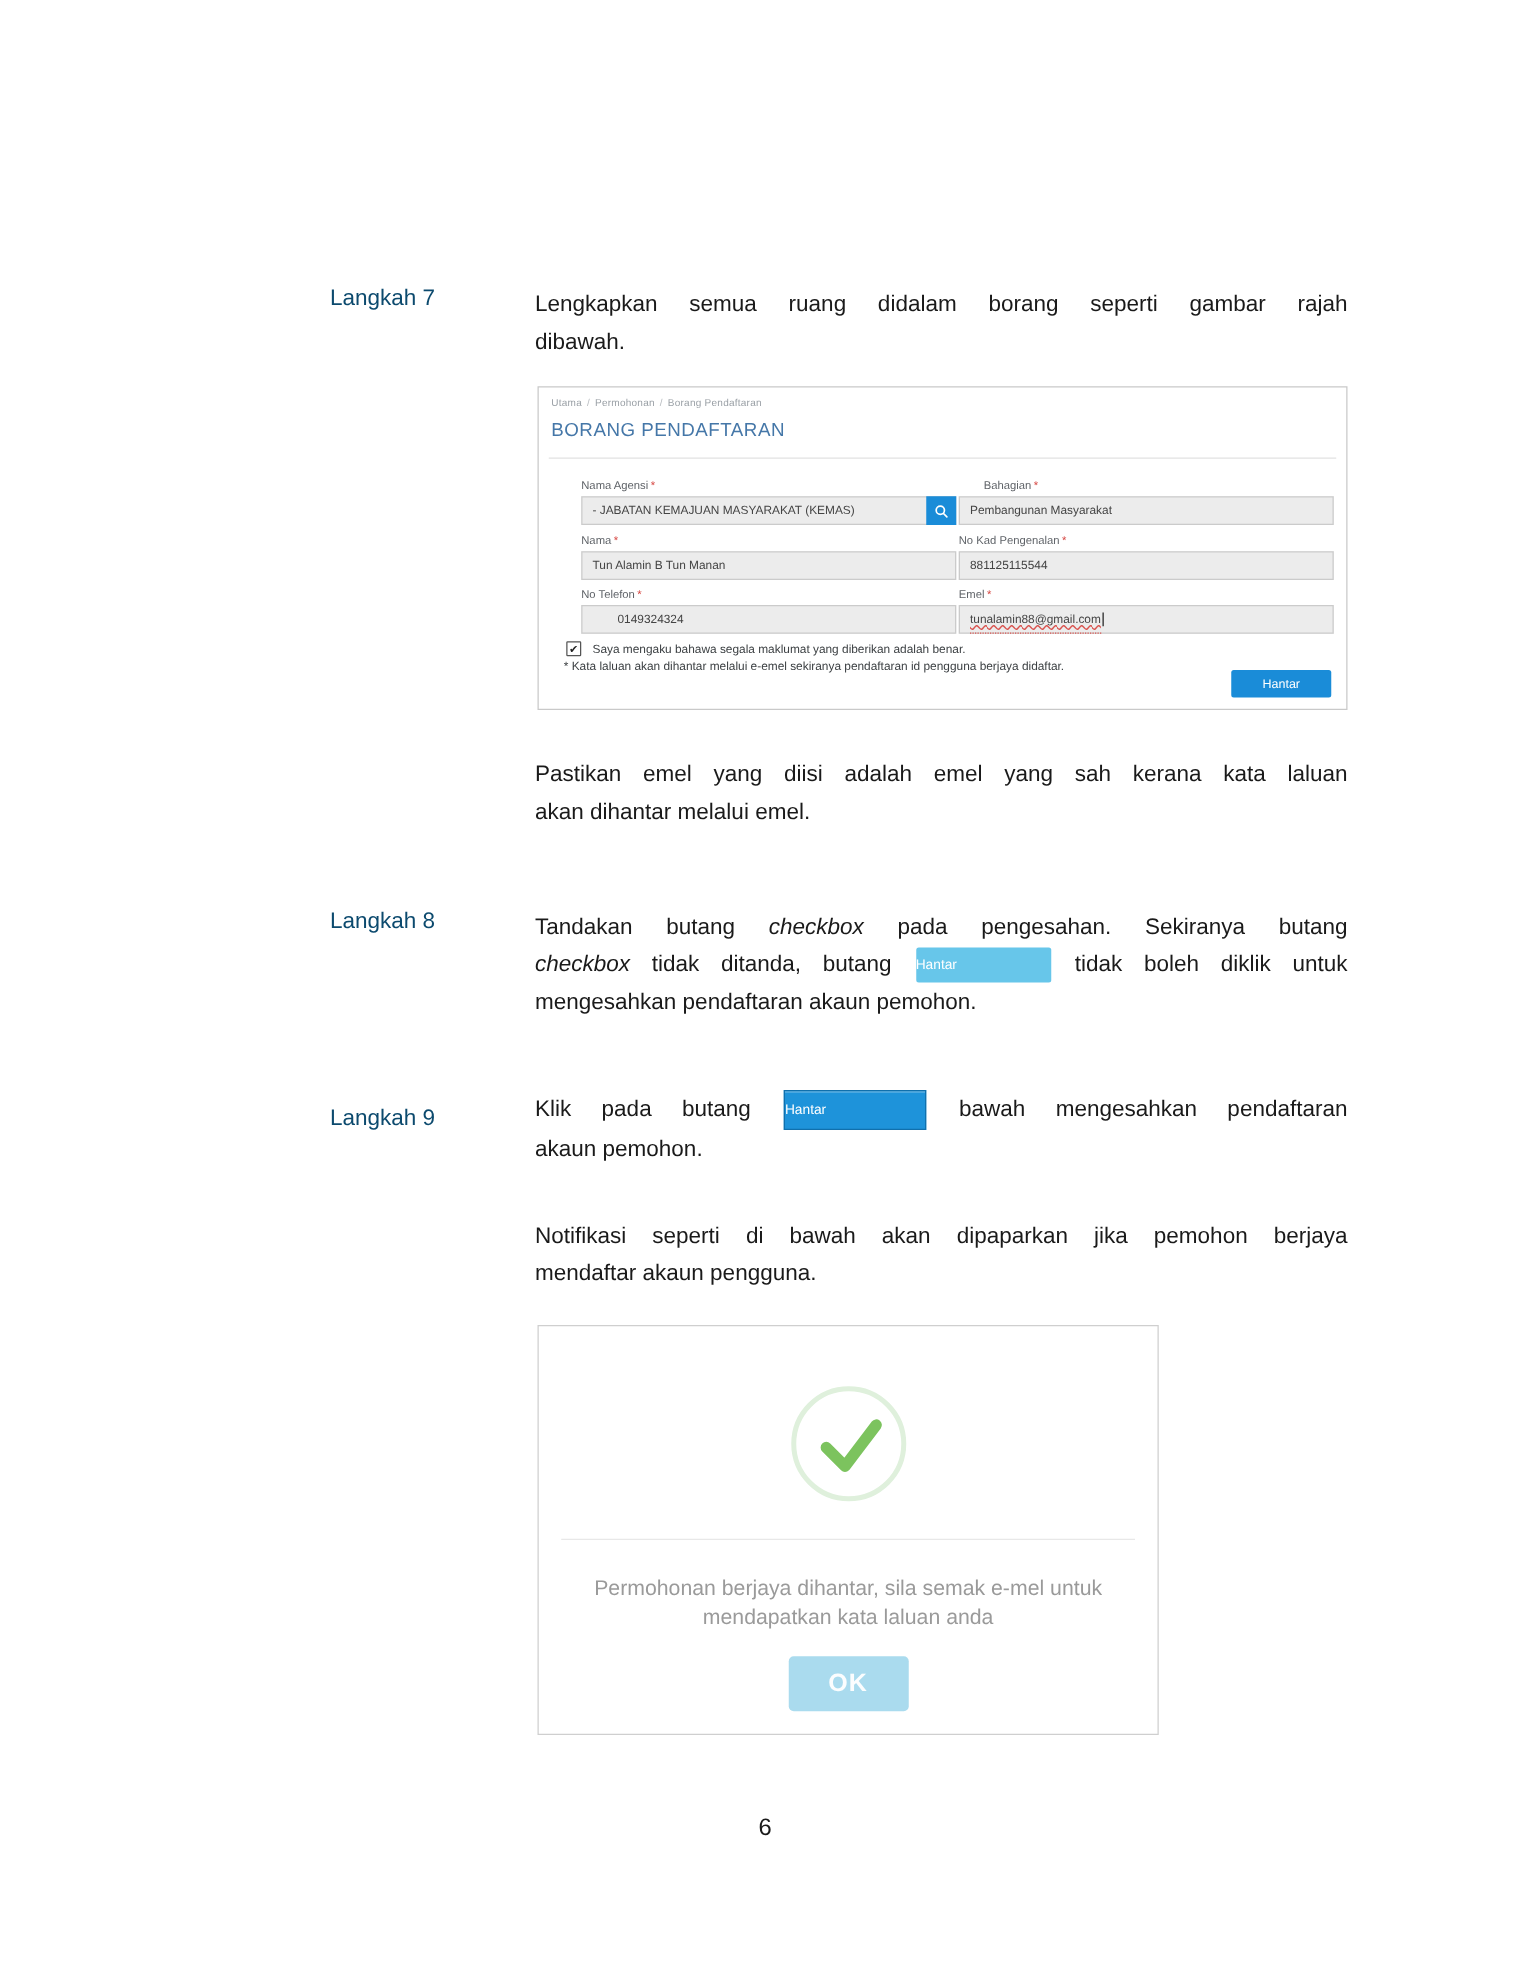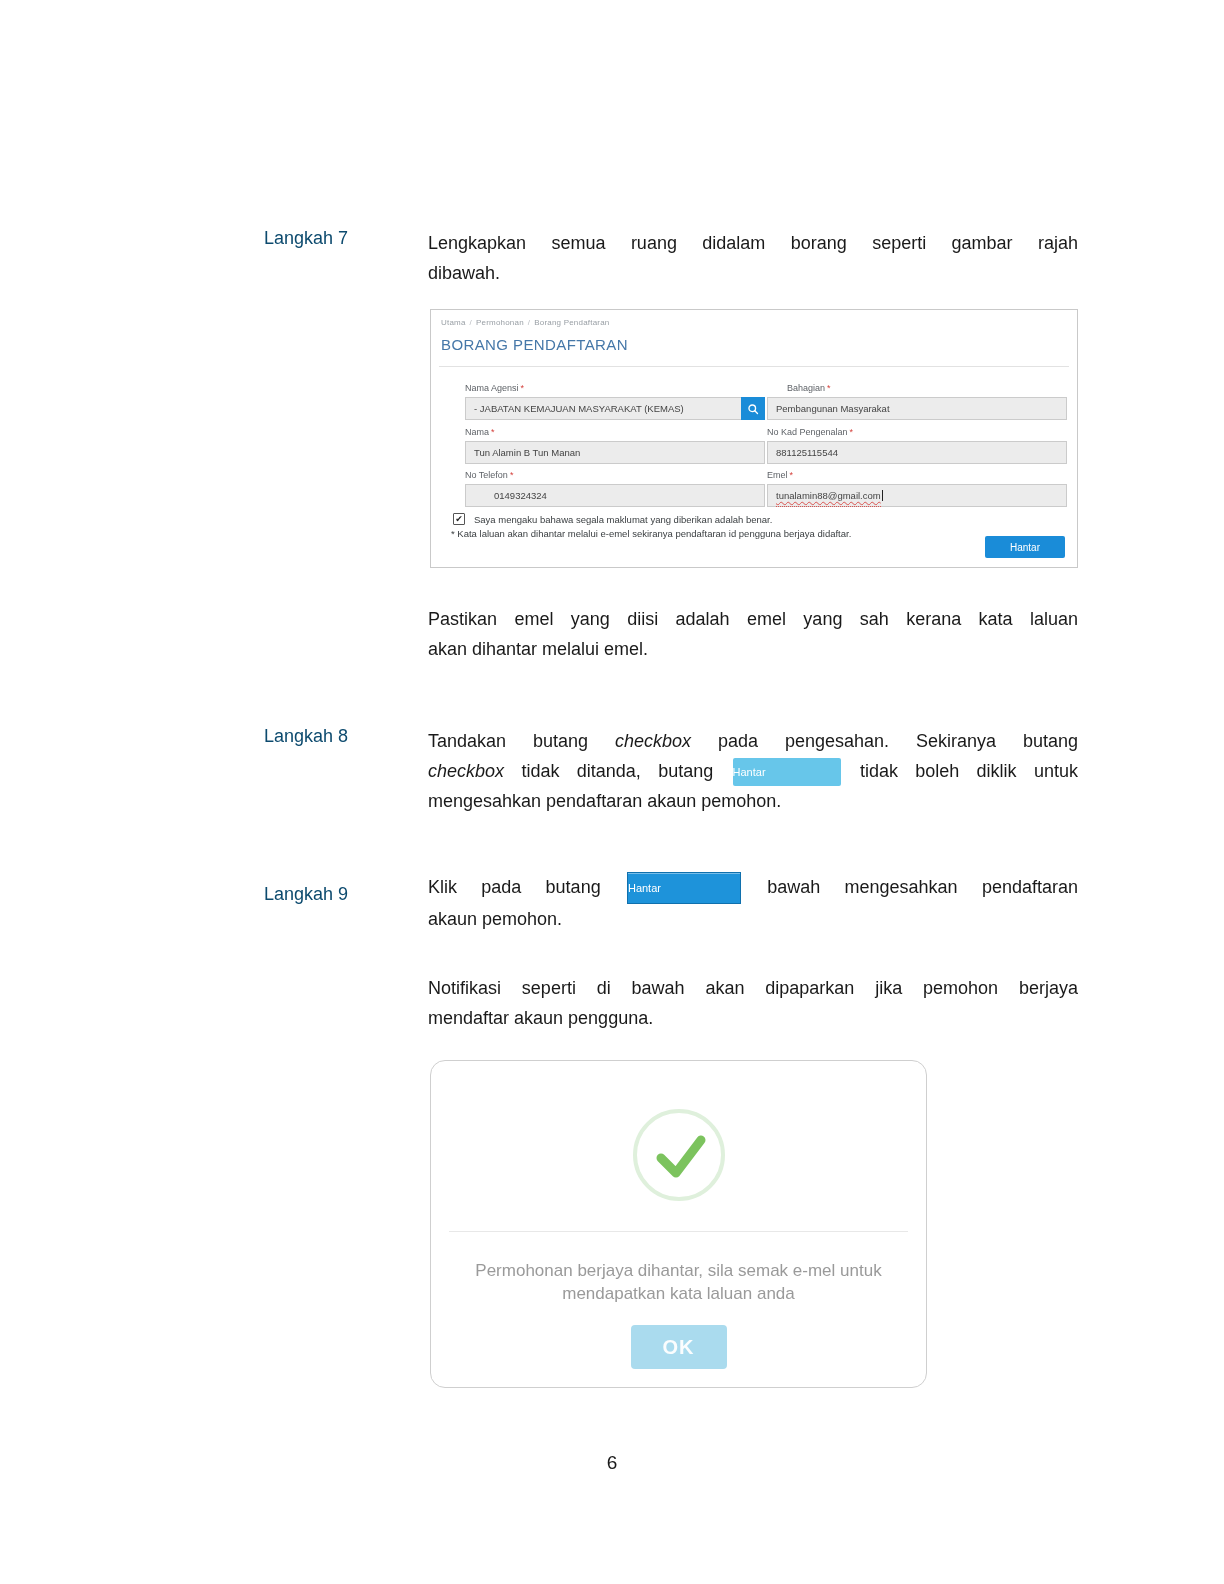--- a/index.html
+++ b/index.html
@@ -57,21 +57,21 @@
     background:#67c6ea;color:#fff;font-size:11px;text-align:center;border-radius:2px;margin:0 2px;
   }
   .inline-btn9{
     display:inline-block;vertical-align:middle;width:112px;height:30px;line-height:30px;
     background:#1e93da;color:#fff;font-size:11px;text-align:center;border:1px solid #1070ad;
     box-shadow:inset 0 1px 0 rgba(255,255,255,.4);margin:0 2px;
   }
   
   .dialog{
     position:absolute;left:430px;top:1060px;width:497px;height:328px;background:#fff;
-    border:1px solid #cfcfcf;border-radius:15px;box-sizing:border-box;
+    border:1px solid #cfcfcf;border-radius:0;box-sizing:border-box;
   }
   .dlg-check{position:absolute;left:50%;top:46px;transform:translateX(-50%);}
   .dlg-hr{position:absolute;left:18px;right:18px;top:170px;border-top:1px solid #e8e8e8;}
   .dlg-msg{position:absolute;left:0;right:0;top:198px;text-align:center;font-size:17px;line-height:23px;color:#9a9a9a;}
   .dlg-ok{
     position:absolute;left:50%;top:264px;transform:translateX(-50%);width:96px;height:44px;
     background:#aadbee;border:0;border-radius:4px;color:#fbfdfe;font-size:20px;font-weight:bold;
     letter-spacing:1px;font-family:inherit;cursor:pointer;
   }
   .page-num{position:absolute;left:0;right:0;top:1452px;text-align:center;font-size:19px;color:#1a1a1a;}

